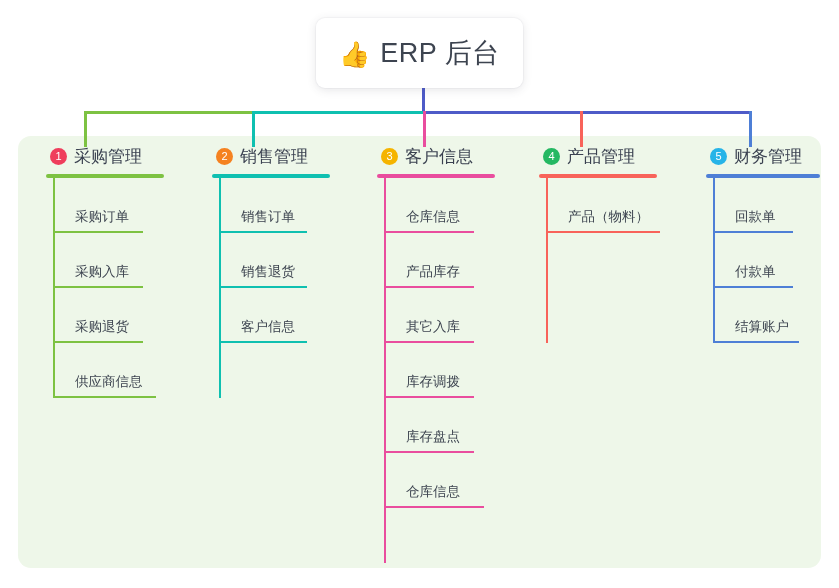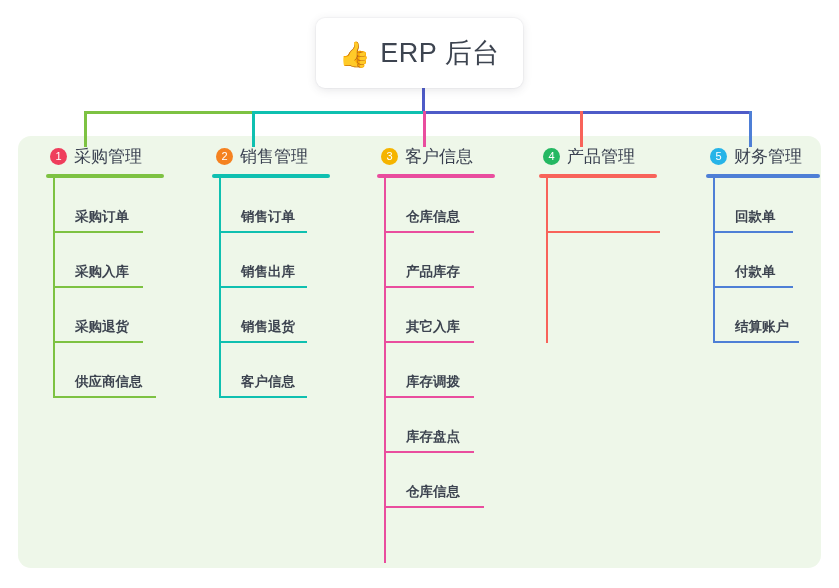--- a/index.html
+++ b/index.html
@@ -100,21 +100,20 @@
     border-radius: 2px;
     margin-top: 6px;
     margin-left: 14px;
   }
 
   
   .children {
     position: relative;
     margin-left: 21px;
     padding-top: 0px;
-    font-weight: bold;
   }
   .spine {
     position: absolute;
     left: 0px;
     top: 0px;
     width: 2px;
   }
   .leaf {
     position: relative;
     height: 55px;
@@ -194,24 +193,20 @@
           <span class="col-title">销售管理</span>
         </div>
         <div class="head-rule" style="background: rgb(15, 192, 176); width: 118px;"></div>
         <div class="children">
           <div class="spine" style="background: rgb(15, 192, 176); height: 220px;"></div>
           <div class="leaf">
             <span class="leaf-text">销售订单</span>
             <div class="leaf-rule" style="background: rgb(15, 192, 176); width: 88px;"></div>
           </div>
           <div class="leaf">
-            <span class="leaf-text">销售出库</span>
-            <div class="leaf-rule" style="background: rgb(15, 192, 176); width: 88px;"></div>
-          </div>
-          <div class="leaf">
             <span class="leaf-text">销售退货</span>
             <div class="leaf-rule" style="background: rgb(15, 192, 176); width: 88px;"></div>
           </div>
           <div class="leaf">
             <span class="leaf-text">客户信息</span>
             <div class="leaf-rule" style="background: rgb(15, 192, 176); width: 88px;"></div>
           </div>
         </div>
       </div>
       <div class="col" style="left: 363px; width: 150px;">
@@ -250,20 +245,21 @@
       </div>
       <div class="col" style="left: 525px; width: 155px;">
         <div class="col-head">
           <span class="badge" style="background: rgb(36, 184, 98);">4</span>
           <span class="col-title">产品管理</span>
         </div>
         <div class="head-rule" style="background: rgb(248, 99, 90); width: 118px;"></div>
         <div class="children">
           <div class="spine" style="background: rgb(248, 99, 90); height: 165px;"></div>
           <div class="leaf">
+            <span class="leaf-text">产品（物料）</span>
             <div class="leaf-rule" style="background: rgb(248, 99, 90); width: 114px;"></div>
           </div>
         </div>
       </div>
       <div class="col" style="left: 692px; width: 150px;">
         <div class="col-head">
           <span class="badge" style="background: rgb(38, 180, 232);">5</span>
           <span class="col-title">财务管理</span>
         </div>
         <div class="head-rule" style="background: rgb(78, 127, 214); width: 114px;"></div>

